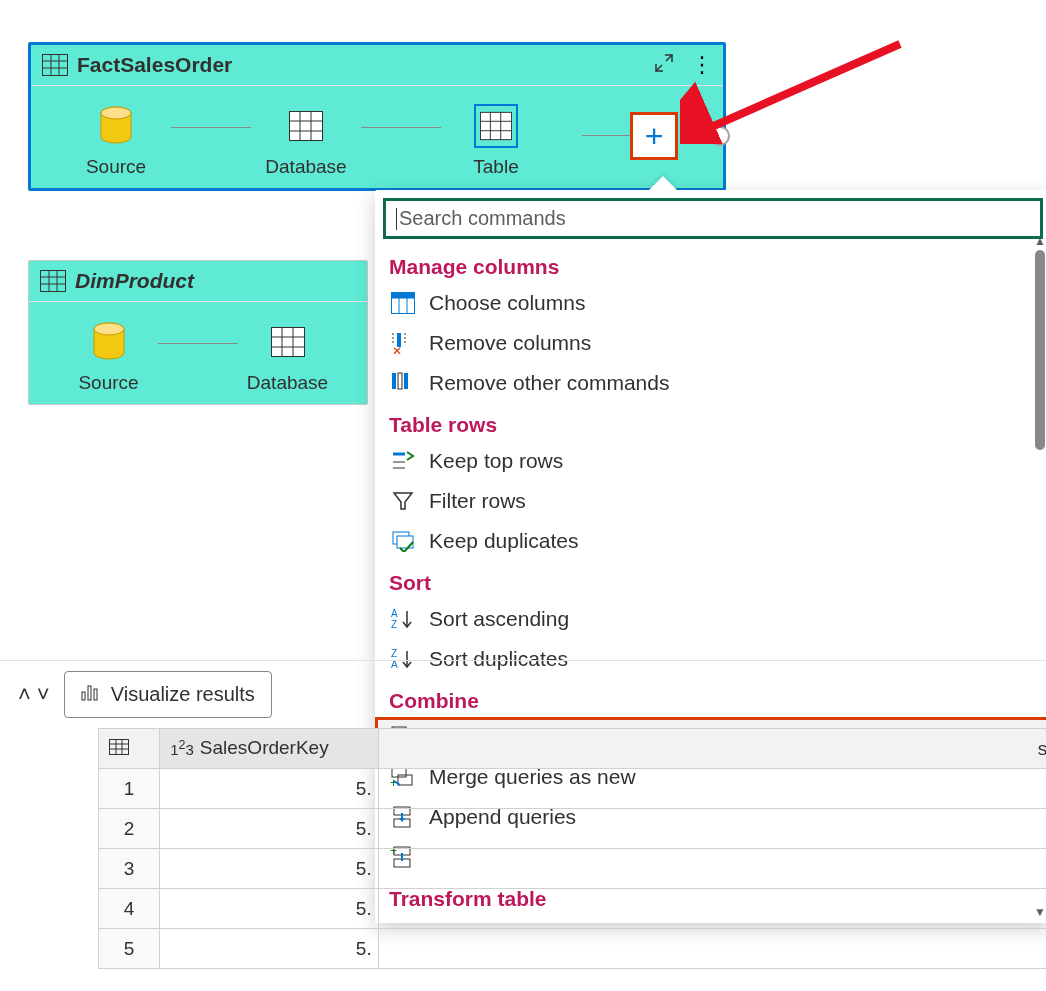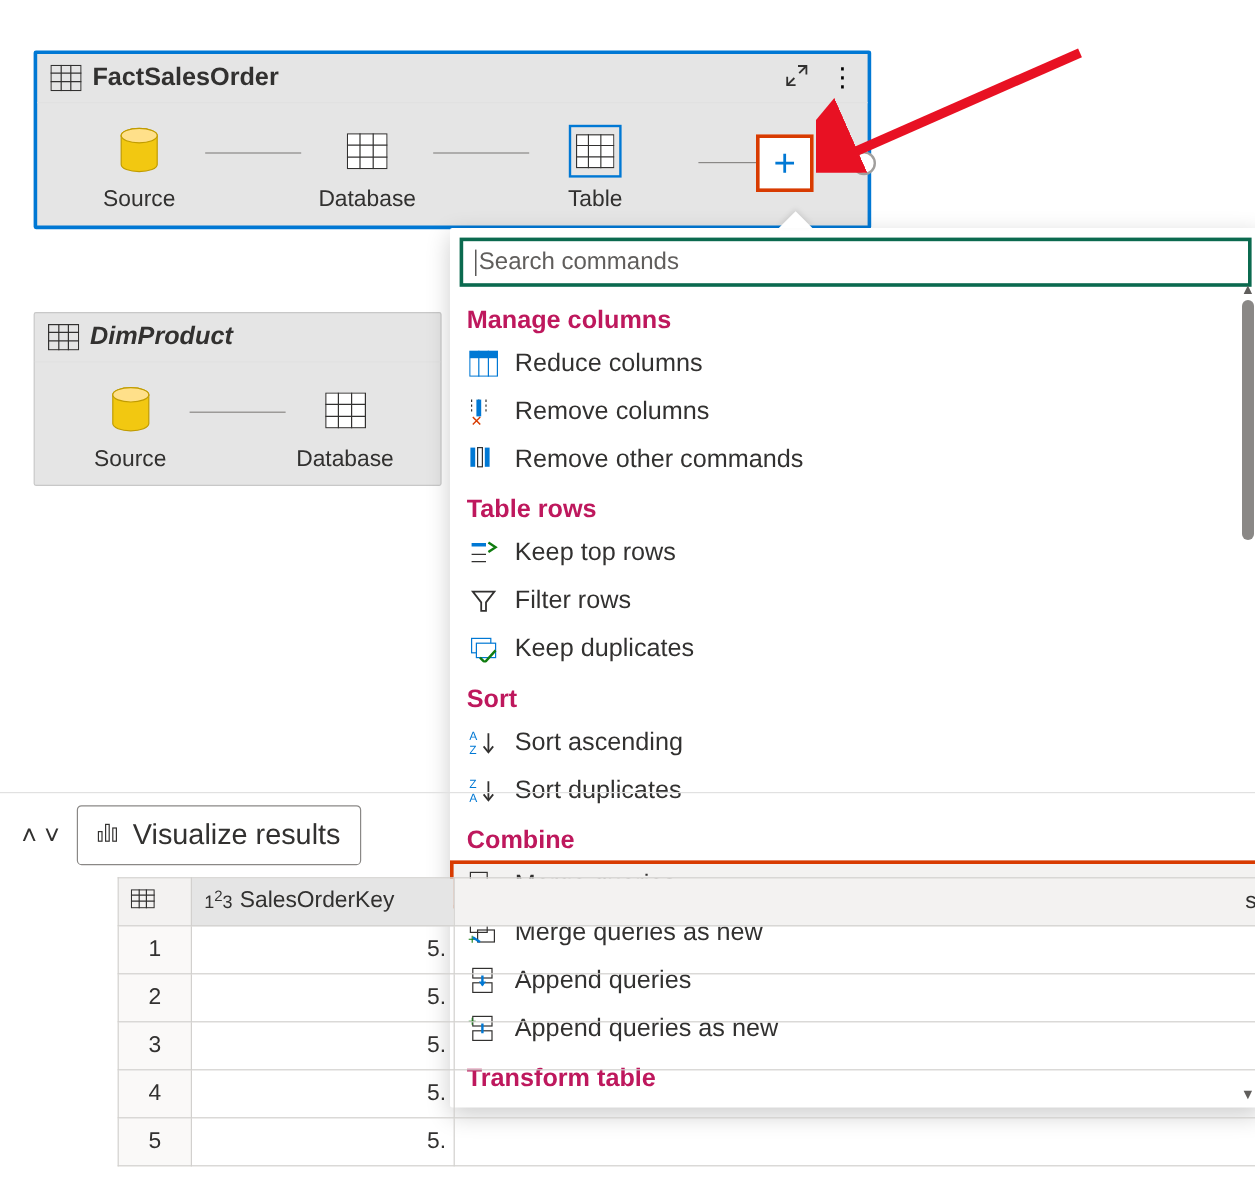--- a/index.html
+++ b/index.html
@@ -1,21 +1,21 @@
 <!DOCTYPE html>
 <html><head>
 <meta charset="utf-8">
 <style>
   * { box-sizing: border-box; margin: 0; padding: 0; }
   body { font-family: "Segoe UI", Arial, sans-serif; background: #fff; width: 1046px; height: 991px; position: relative; overflow: hidden; }
 
   
   .query-card {
     position: absolute;
-    background: #e5e5e5;
+    background: #5eead4;
     border: 1px solid #c8c8c8;
     border-radius: 2px;
   }
   .query-card.selected { border: 3px solid #0078d4; }
   .card-header {
     display: flex; align-items: center;
     padding: 6px 10px;
     border-bottom: 1px solid #e1e1e1;
   }
   .card-header .title { font-size: 21px; font-weight: 600; color: #323130; margin-left: 8px; flex: 1; }
@@ -87,21 +87,21 @@
   .scroll-thumb { position:absolute; top:0; width:10px; left:2px; height: 200px; background:#8a8886; border-radius:5px; }
   .scroll-arrow { position:absolute; width:14px; text-align:center; color:#605e5c; font-size:12px; }
 
   
   .bottom-area { position:absolute; left: 0; top: 660px; right:0; }
   .results-bar { display:flex; align-items:center; gap: 14px; padding: 0 18px; border-top: 1px solid #e1e1e1;}
   .chevs { display:flex; gap:6px; font-size: 22px; color:#323130; }
   .viz-btn {
     border: 1px solid #8a8886; background:#fff; border-radius:4px;
     padding: 10px 16px; display:flex; align-items:center; gap:10px;
-    font-size: 24px; color:#323130; cursor:pointer; margin: 10px 0;
+    font-size: 20px; color:#323130; cursor:pointer; margin: 10px 0;
   }
   .data-table { width: 980px; border-collapse: collapse; margin-left: 98px; }
   .data-table th, .data-table td { border: 1px solid #d2d0ce; height: 40px; font-size: 19px; color:#323130; }
   .data-table th { background:#f3f2f1; font-weight:400; padding: 4px 10px; text-align:left; }
   .data-table th.sel { background:#e5e5e5; }
   .row-idx { width: 56px; text-align:center; background:#faf9f8; }
   .cell-val { text-align:right; padding-right:6px; width: 200px;}
   .th-icon { display:inline-flex; align-items:center; gap:6px; }
 
   .grey-circle {
@@ -241,21 +241,21 @@
   <div class="section-header">Manage columns</div>
   <div class="menu-item">
     <span class="menu-icon">
         <svg width="24" height="22" viewBox="0 0 24 22">
           <rect x="0.5" y="0.5" width="23" height="21" fill="none" stroke="#0078d4"></rect>
           <rect x="0.5" y="0.5" width="23" height="6" fill="#0078d4"></rect>
           <line x1="8" y1="0" x2="8" y2="22" stroke="#0078d4"></line>
           <line x1="16" y1="0" x2="16" y2="22" stroke="#0078d4"></line>
         </svg>
       </span>
-    <span>Reduce columns</span>
+    <span>Choose columns</span>
   </div>
   <div class="menu-item">
     <span class="menu-icon">
         <svg width="26" height="24" viewBox="0 0 26 24">
           <path d="M3 2 L3 14 M9 2 L9 14 M15 2 L15 14" stroke="#323130" stroke-dasharray="2,2"></path>
           <rect x="7" y="2" width="4" height="14" fill="#0078d4"></rect>
           <text x="2" y="24" font-size="12" fill="#d83b01">✕</text>
         </svg>
       </span>
     <span>Remove columns</span>
@@ -362,21 +362,20 @@
   </div>
   <div class="menu-item">
     <span class="menu-icon">
         <svg width="26" height="24" viewBox="0 0 26 24">
           <rect x="4" y="2" width="16" height="8" fill="none" stroke="#323130"></rect>
           <rect x="4" y="14" width="16" height="8" fill="none" stroke="#323130"></rect>
           <text x="0" y="10" font-size="12" fill="#107c10">+</text>
           <line x1="12" y1="8" x2="12" y2="16" stroke="#0078d4" stroke-width="2"></line>
         </svg>
       </span>
-    <span>Append queries as new</span>
   </div>
 
   <div class="section-header">Transform table</div>
 
   <div class="scroll-track">
     <div class="scroll-arrow" style="top:-16px;">▲</div>
     <div class="scroll-thumb"></div>
     <div class="scroll-arrow" style="bottom:-16px;">▼</div>
   </div>
 </div>

